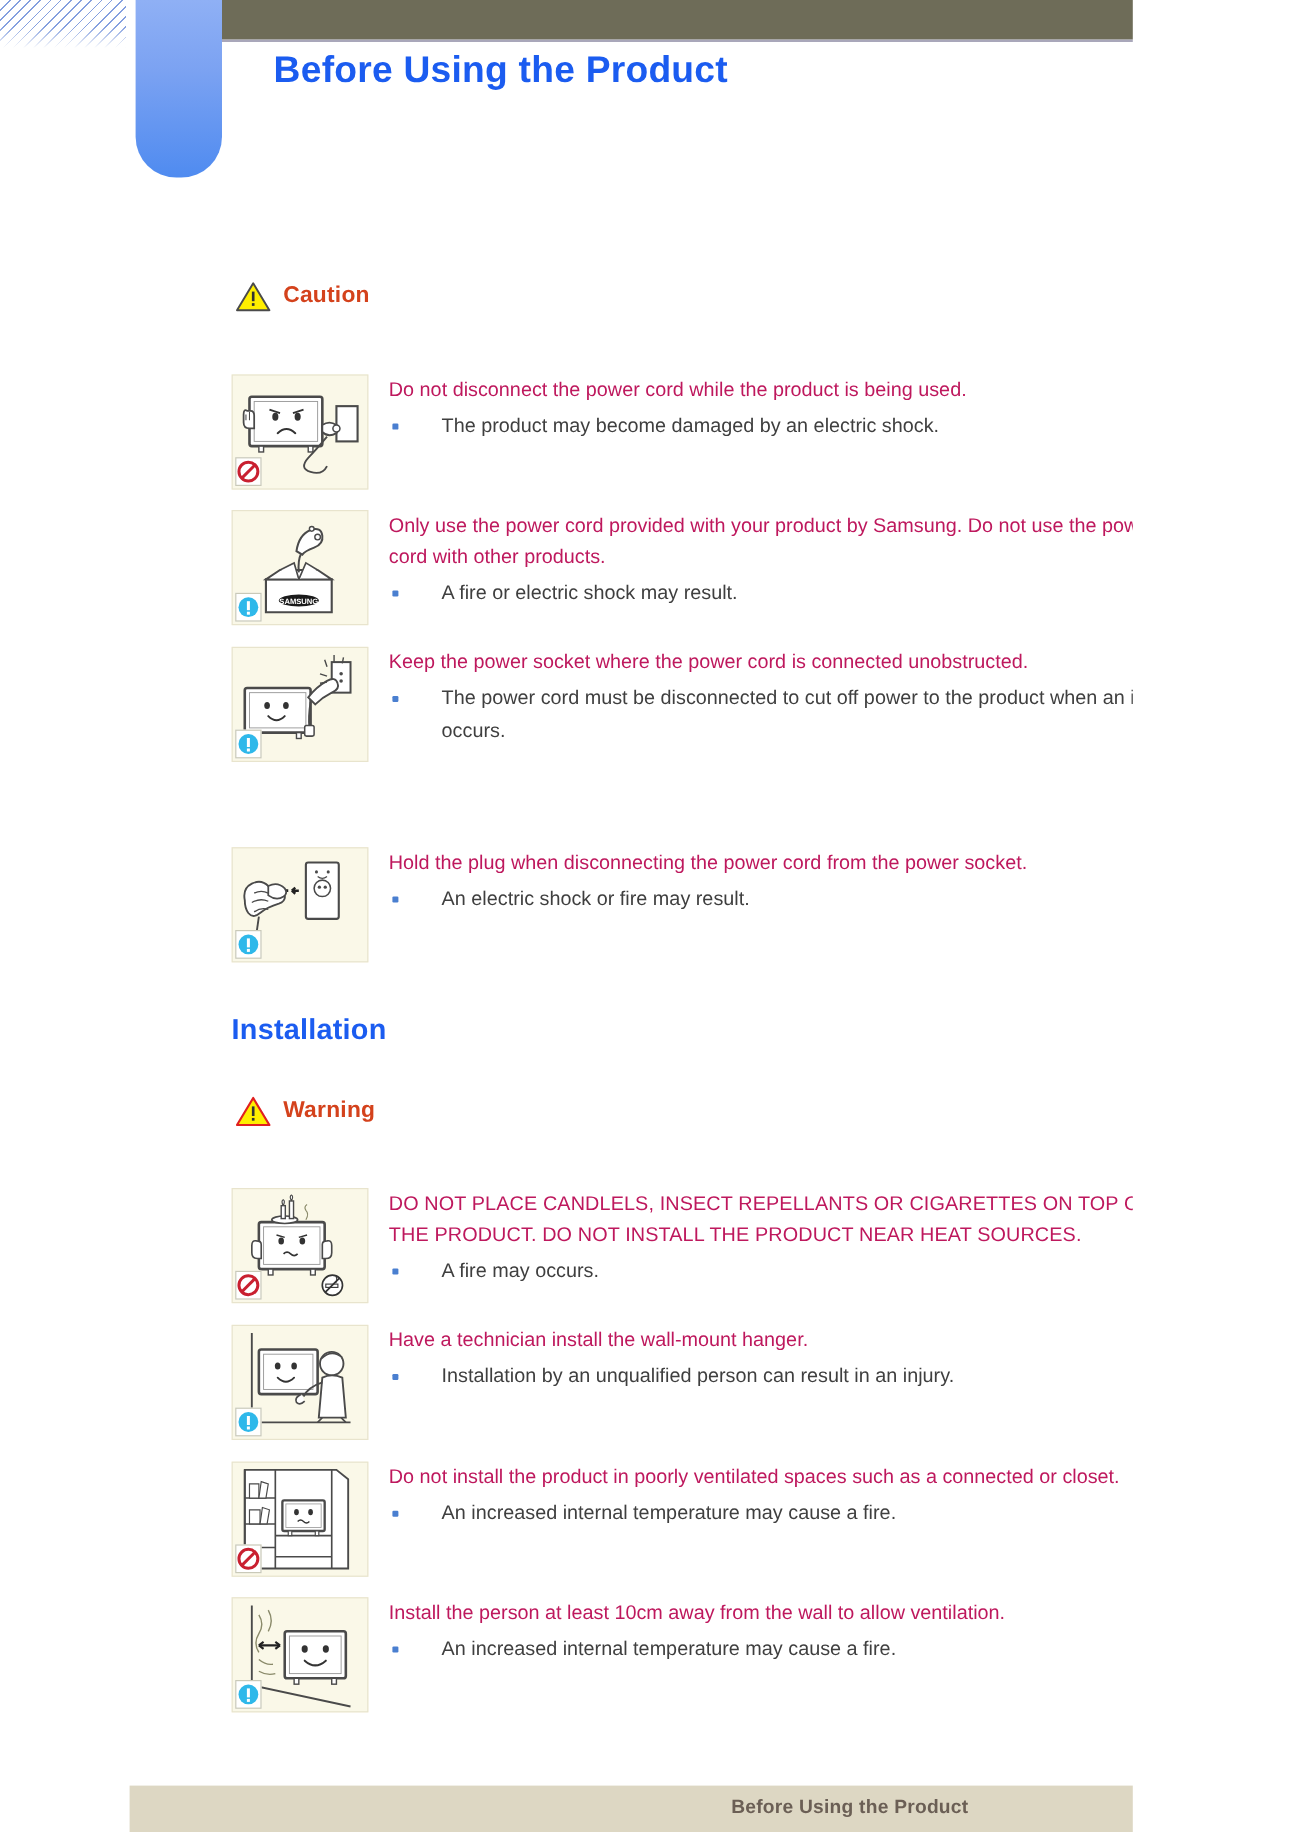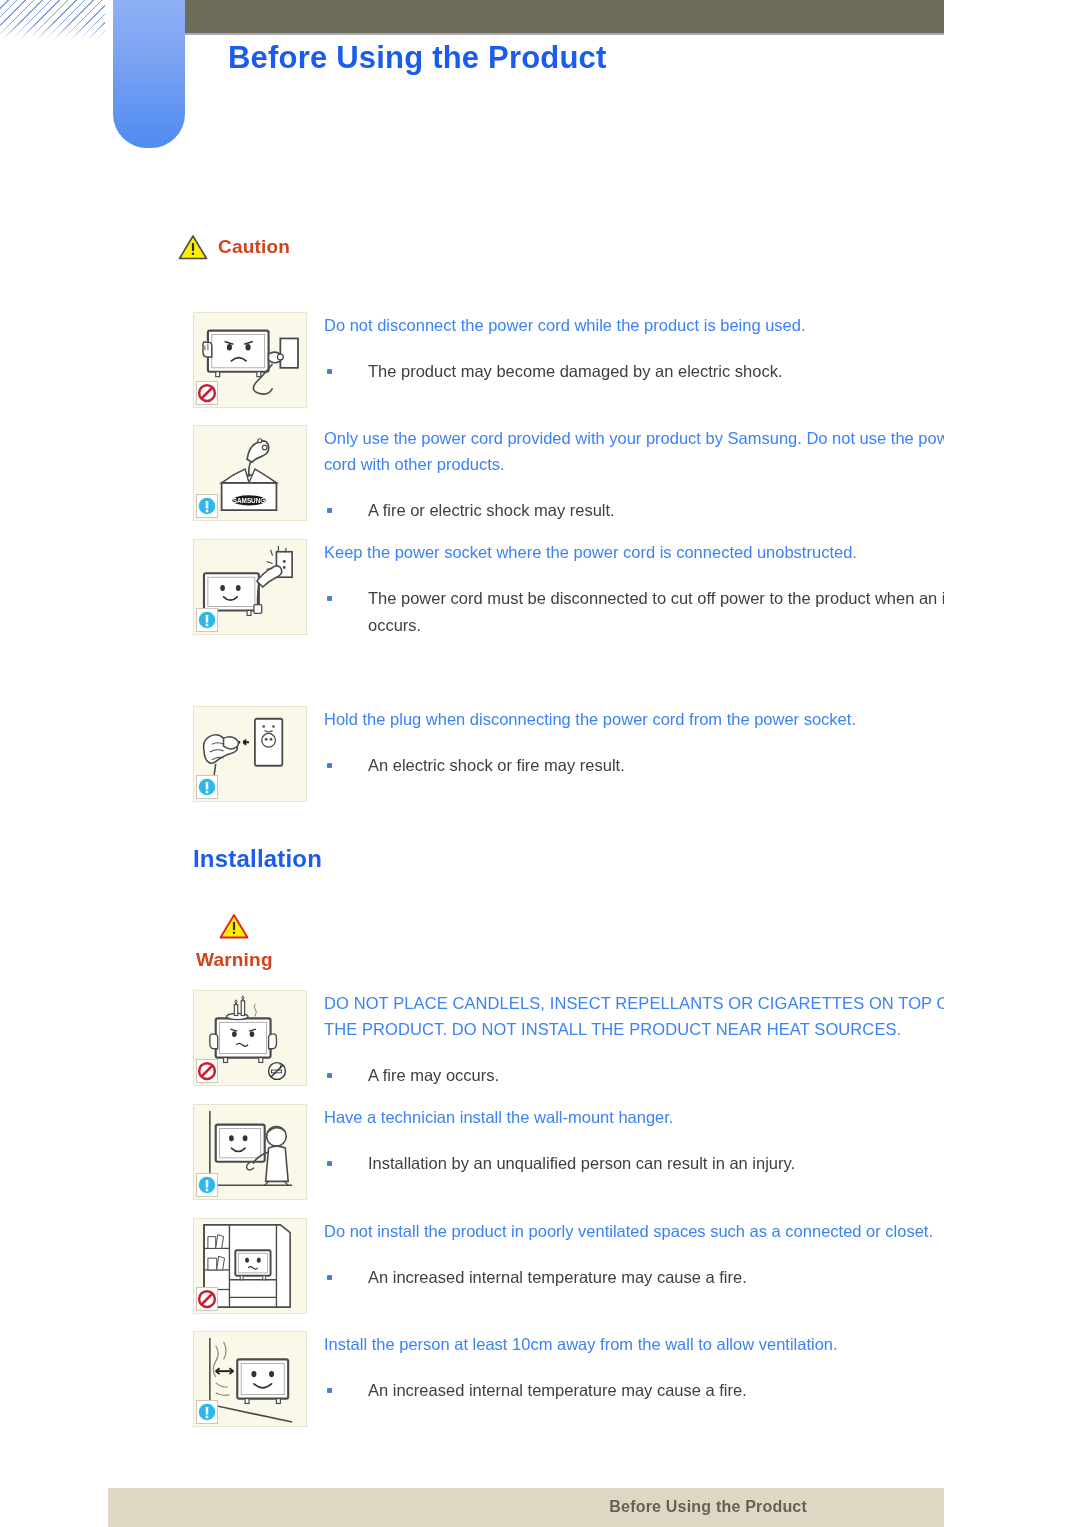--- a/index.html
+++ b/index.html
@@ -131,26 +131,26 @@
   .row-text {
     position: absolute;
     left: 131px;
     top: 0;
     width: 659px;
   }
 
   .lead {
     font-size: 16.5px;
     line-height: 26px;
-    color: #3b82f6;
+    color: #be185d;
     font-stretch: condensed;
   }
   .lead.caps { letter-spacing: .1px; }
 
-  .bullets { list-style: none; margin-top: 20px; }
+  .bullets { list-style: none; margin-top: 4px; }
   .bullets li {
     position: relative;
     padding-left: 44px;
     font-size: 16.5px;
     line-height: 27px;
     color: #3f3f3f;
     margin-bottom: 9px;
     font-stretch: condensed;
   }
   .bullets li:last-child { margin-bottom: 0; }
@@ -222,21 +222,21 @@
 
 <div class="page">
 
   <div class="hatch-block"></div>
   <div class="hatch-fade"></div>
   <div class="header-bar"></div>
   <div class="header-rule"></div>
   <div class="blue-tab"></div>
   <div class="page-title">Before Using the Product</div>
 
-  <div class="alert-head" style="left:178px; top:234px;text-align:center;">
+  <div class="alert-head" style="left:196px; top:234px;text-align:center;">
     <span>
       <svg class="tri" viewBox="0 0 30 26">
         <polygon points="15,2 28.5,24.5 1.5,24.5" fill="#ffee00" stroke="#4a4a4a" stroke-width="1.6" stroke-linejoin="round"></polygon>
         <rect x="13.9" y="9" width="2.2" height="8" fill="#333"></rect>
         <rect x="13.9" y="18.6" width="2.2" height="2.3" fill="#333"></rect>
       </svg>
     </span>
     <span class="alert-label">Caution</span>
   </div>
 
@@ -392,21 +392,21 @@
     <div class="row-text">
       <div class="lead">Hold the plug when disconnecting the power cord from the power socket.</div>
       <ul class="bullets">
         <li>An electric shock or fire may result.</li>
       </ul>
     </div>
   </div>
 
   <div class="section-title" style="left:193px; top:845px;">Installation</div>
 
-  <div class="alert-head" style="left:196px; top:913px;flex-direction:column;">
+  <div class="alert-head" style="left:196px; top:913px;">
     <span>
       <svg class="tri" viewBox="0 0 30 26">
         <polygon points="15,2 28.5,24.5 1.5,24.5" fill="#ffee00" stroke="#e02020" stroke-width="1.8" stroke-linejoin="round"></polygon>
         <rect x="13.9" y="9" width="2.2" height="8" fill="#333"></rect>
         <rect x="13.9" y="18.6" width="2.2" height="2.3" fill="#333"></rect>
       </svg>
     </span>
     <span class="alert-label">Warning</span>
   </div>
 

